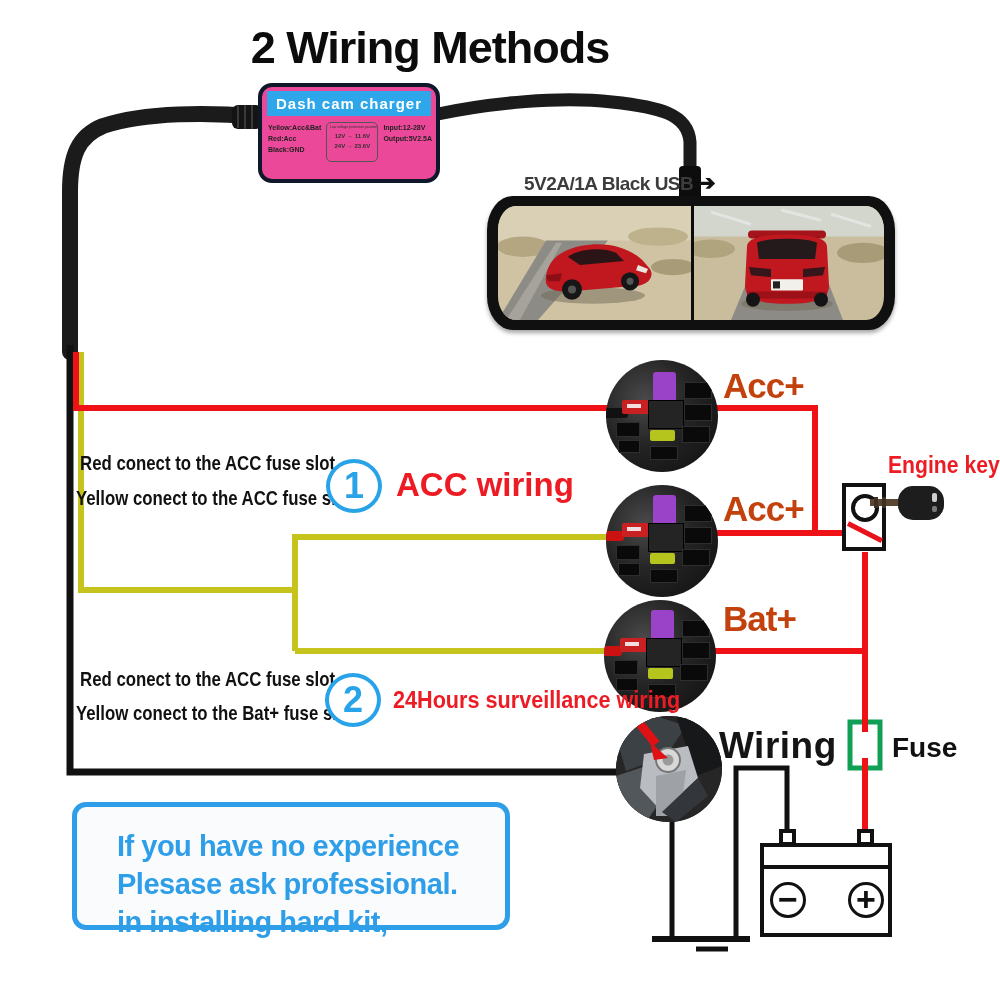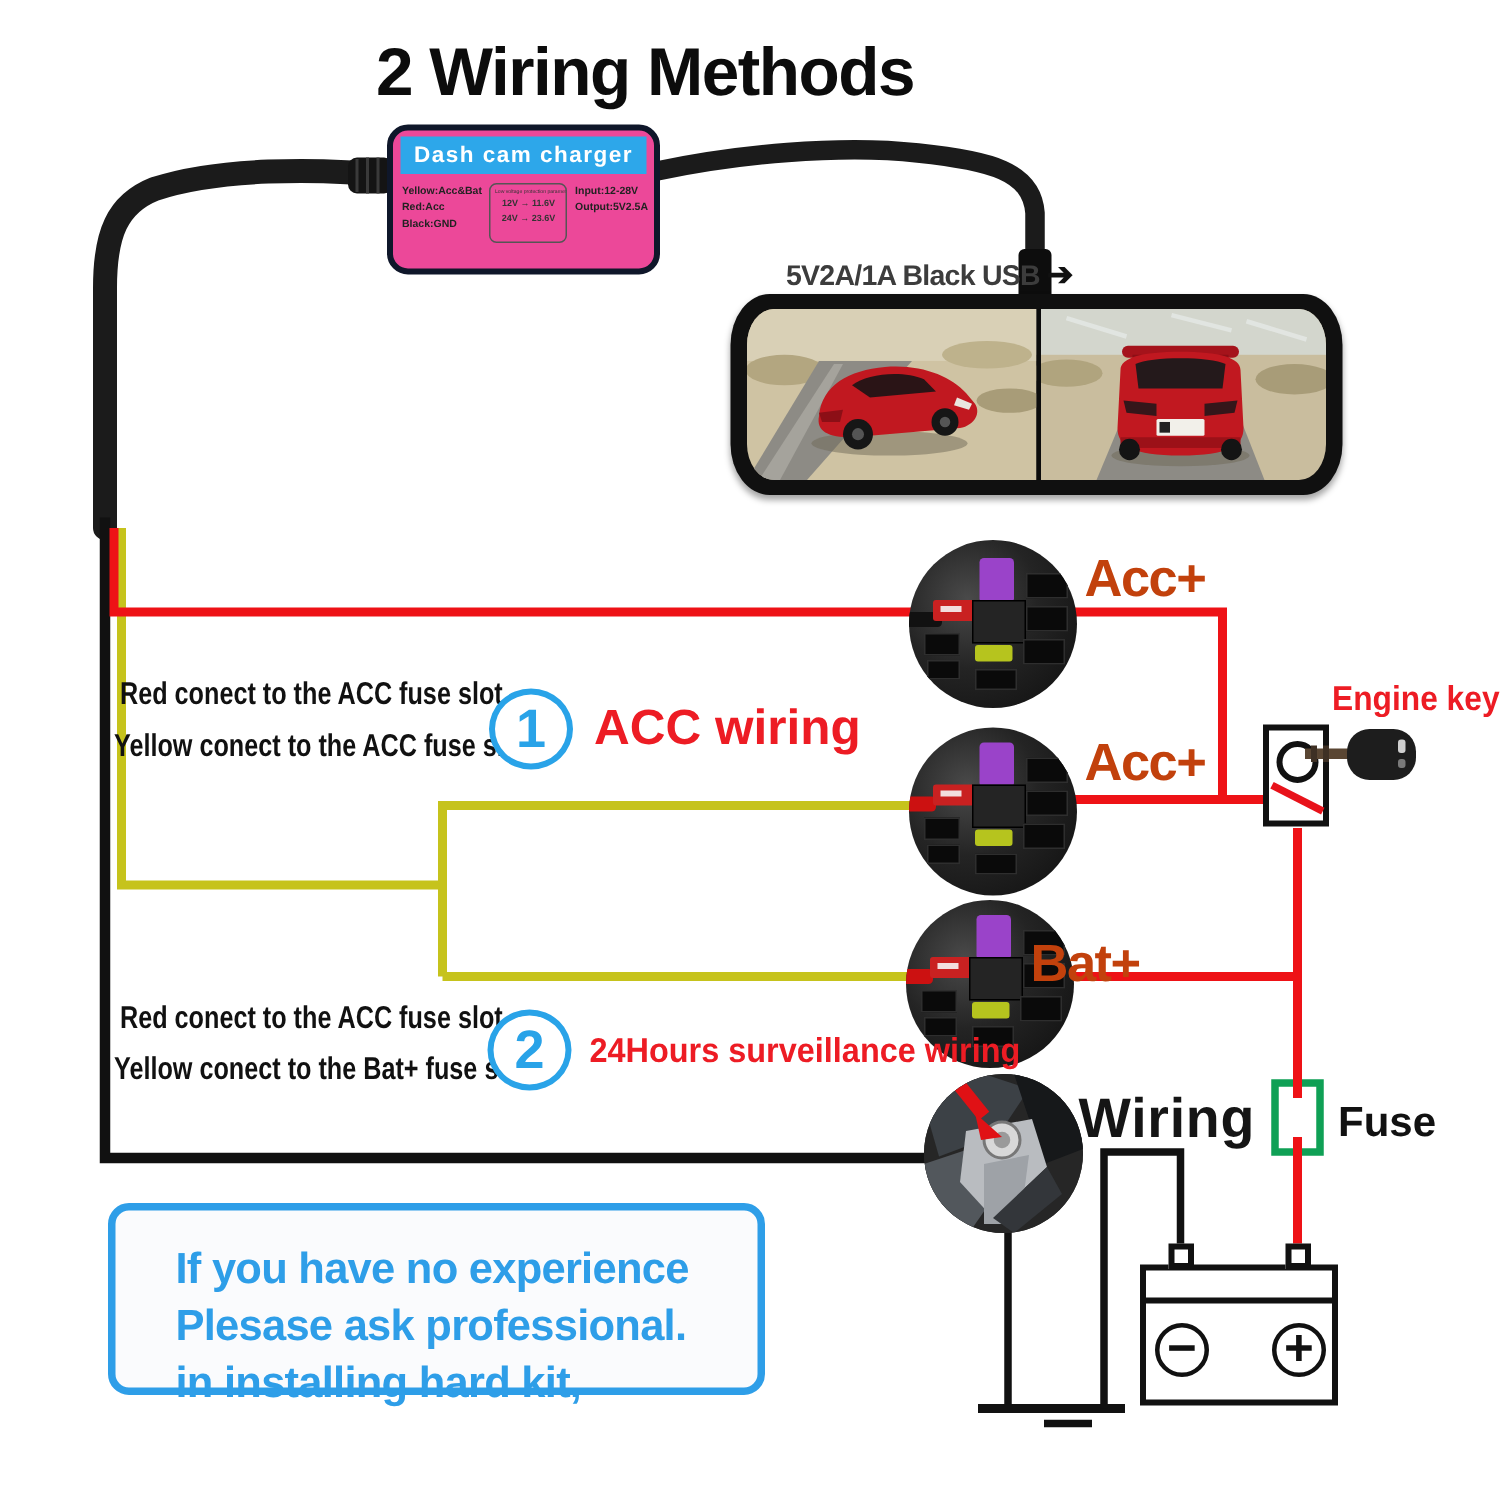--- a/index.html
+++ b/index.html
@@ -250,21 +250,21 @@
     <div class="part" style="left:10px;top:60px;width:22px;height:13px;background:#0a0a0a;border:1px solid #2e2e2e;"></div>
     <div class="part" style="left:12px;top:78px;width:20px;height:11px;background:#0a0a0a;border:1px solid #2e2e2e;"></div>
     <div class="part" style="left:78px;top:20px;width:26px;height:15px;background:#0a0a0a;border:1px solid #2e2e2e;"></div>
     <div class="part" style="left:78px;top:42px;width:26px;height:15px;background:#0a0a0a;border:1px solid #2e2e2e;"></div>
     <div class="part" style="left:76px;top:64px;width:26px;height:15px;background:#0a0a0a;border:1px solid #2e2e2e;"></div>
     <div class="part" style="left:44px;top:84px;width:26px;height:12px;background:#0a0a0a;border:1px solid #2e2e2e;"></div>
   </div>
 
   <div class="fuse-label abs" style="left:723px;top:366px;">Acc+</div>
   <div class="fuse-label abs" style="left:723px;top:489px;">Acc+</div>
-  <div class="fuse-label abs" style="left:687px;top:599px;margin-top:24px;">Bat+</div>
+  <div class="fuse-label abs" style="left:723px;top:599px;">Bat+</div>
 
   <div class="mline abs" style="left:80px;top:451px;">Red conect to the ACC fuse slot</div>
   <div class="mline abs" style="left:76px;top:486px;">Yellow conect to the ACC fuse slot</div>
   <div class="numcircle abs" style="left:326px;top:459px;">1</div>
   <div id="method1-title" class="method-title abs">ACC wiring</div>
 
   <div class="mline abs" style="left:80px;top:667px;">Red conect to the ACC fuse slot</div>
   <div class="mline abs" style="left:76px;top:701px;">Yellow conect to the Bat+ fuse slot</div>
   <div class="numcircle abs" style="left:325px;top:673px;">2</div>
   <div id="method2-title" class="method-title abs">24Hours surveillance wiring</div>

